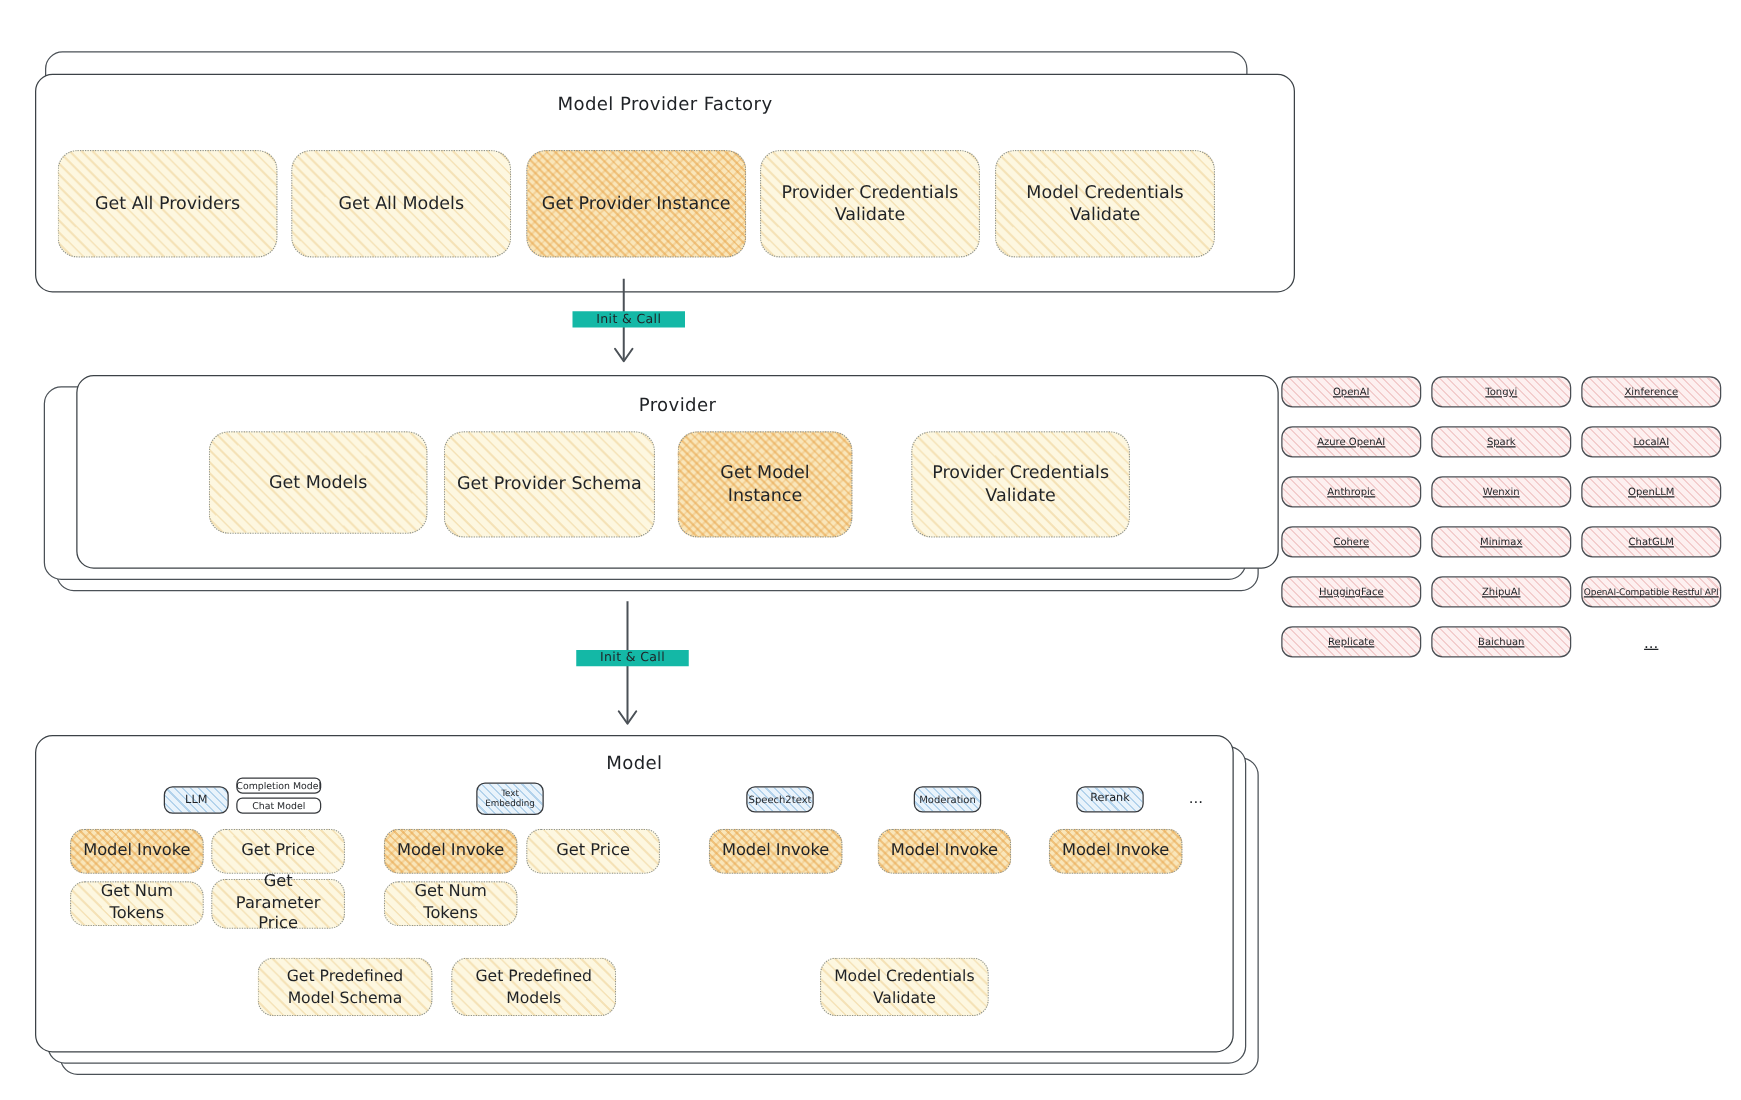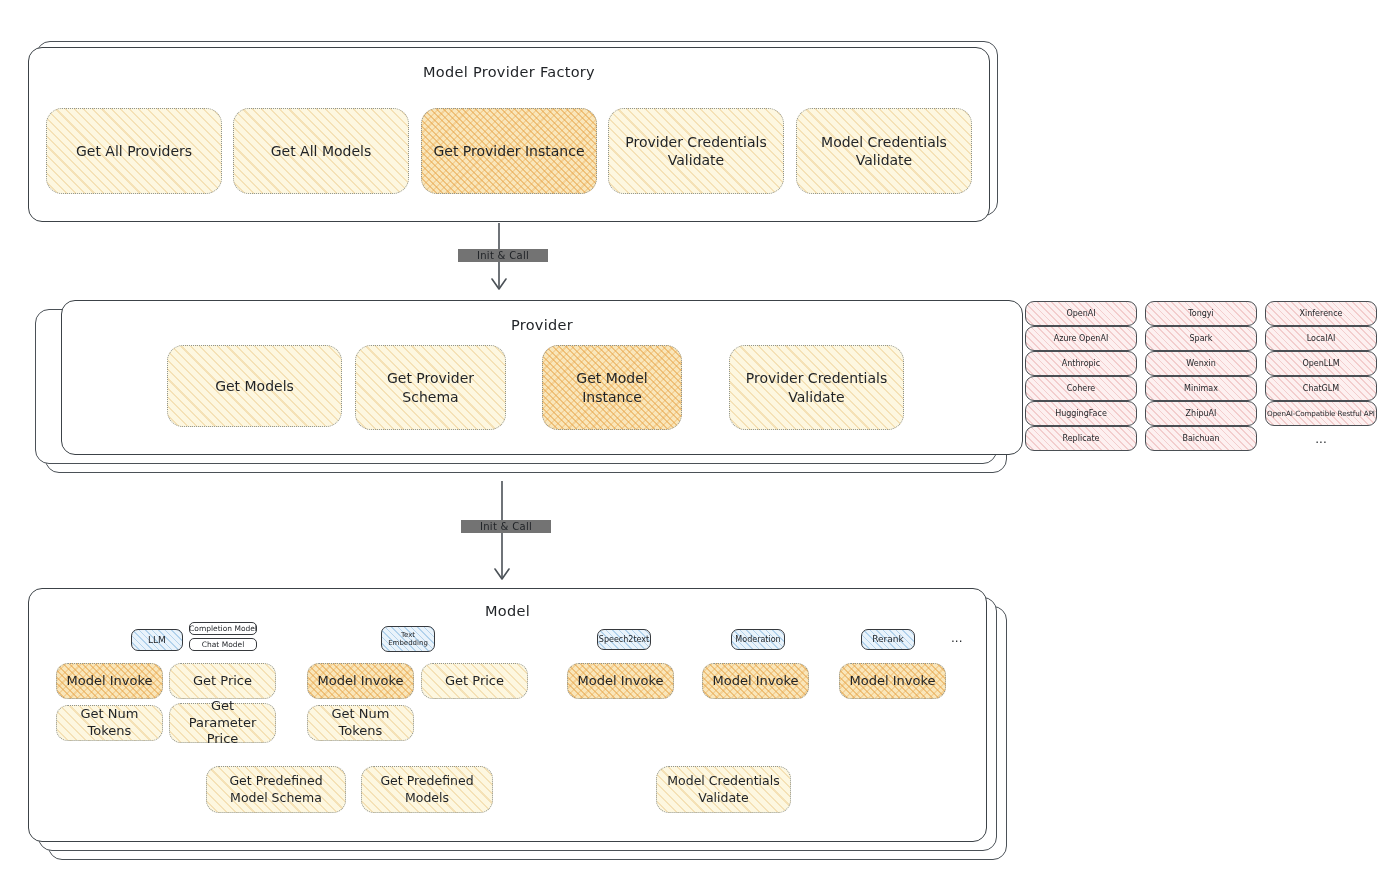--- a/index.html
+++ b/index.html
@@ -28,21 +28,21 @@
     background-color:#f9e6ba;
     background-image:
       repeating-linear-gradient(45deg,rgba(231,162,70,.55) 0 1.6px,transparent 1.6px 4.6px),
       repeating-linear-gradient(135deg,rgba(231,162,70,.30) 0 1.6px,transparent 1.6px 5.4px);
   }
   .btn.sm{font-size:13px;border-radius:12px;}
   .btn.wide{font-size:12.5px;border-radius:13px;}
   
   .pgrid{
     position:absolute;left:1025px;top:301px;z-index:1;
-    display:grid;grid-template-columns:repeat(3,112px);grid-auto-rows:25px;gap:0 8px;
+    display:grid;grid-template-columns:repeat(3,112px);grid-auto-rows:25px;gap:15px 8px;text-decoration:underline;
   }
   .pchip{
     display:flex;align-items:center;justify-content:center;text-align:center;
     box-sizing:border-box;border:1.4px solid #4a4f54;border-radius:9px;
     font-size:8px;white-space:nowrap;overflow:hidden;
     background-color:#fdf0f0;
     background-image:repeating-linear-gradient(45deg,rgba(226,148,148,.38) 0 1.2px,transparent 1.2px 4.8px);
     cursor:pointer;
   }
   .pchip.tiny{font-size:7.2px;letter-spacing:-.1px;}
@@ -59,53 +59,53 @@
   .whitechip{
     position:absolute;display:flex;align-items:center;justify-content:center;text-align:center;
     box-sizing:border-box;border:1.2px solid #36393d;border-radius:5px;
     font-size:7.5px;background:#fff;white-space:nowrap;cursor:pointer;
   }
   .types-ellipsis{position:absolute;font-size:12px;}
   
   .arrow{position:absolute;z-index:1;}
   .arrow line,.arrow path{stroke:#4b5157;stroke-width:1.6;fill:none;stroke-linecap:round;stroke-linejoin:round;}
   .arrow-label{
-    position:absolute;z-index:2;text-align:center;background:#737373;
+    position:absolute;z-index:2;text-align:center;background:#14b8a6;
     font-size:10px;letter-spacing:.3px;padding:1px 3px;
   }
 </style>
 </head>
 <body>
 
 <div class="canvas">
 
   <div class="page-title">Model Runtime Module</div>
 
   <div class="layer" style="left:36px;top:41px;width:960px;height:173px;"></div>
-  <div class="frame" style="left:28px;top:47px;width:960px;height:173px;">
+  <div class="frame" style="left:28px;top:59px;width:960px;height:173px;padding-left:46px;">
     <div class="frame-title">Model Provider Factory</div>
     <div class="btn" style="left:17px;top:60px;width:176px;height:86px;">Get All Providers</div>
     <div class="btn" style="left:204px;top:60px;width:176px;height:86px;">Get All Models</div>
     <div class="btn hl" style="left:392px;top:60px;width:176px;height:86px;">Get Provider Instance</div>
     <div class="btn" style="left:579px;top:60px;width:176px;height:86px;">Provider Credentials Validate</div>
     <div class="btn" style="left:767px;top:60px;width:176px;height:86px;">Model Credentials Validate</div>
   </div>
 
   <svg class="arrow" style="left:487px;top:223px;width:24px;height:72px;">
     <line x1="12" y1="0" x2="12" y2="64"></line>
     <path d="M5,56 L12,66 L19,56"></path>
   </svg>
   <div class="arrow-label" style="left:458px;top:249px;width:84px;">Init &amp; Call</div>
 
   <div class="layer" style="left:45px;top:318px;width:960px;height:153px;"></div>
   <div class="layer" style="left:35px;top:309px;width:960px;height:153px;"></div>
   <div class="frame" style="left:25px;top:300px;width:960px;height:153px;margin-left:36px;">
     <div class="frame-title">Provider</div>
     <div class="btn" style="left:105px;top:44px;width:175px;height:82px;">Get Models</div>
-    <div class="btn" style="left:293px;top:44px;width:151px;height:85px;">Get Provider Schema</div>
+    <div class="btn" style="left:293px;top:44px;width:169px;height:85px;">Get Provider Schema</div>
     <div class="btn hl" style="left:480px;top:44px;width:140px;height:85px;">Get Model Instance</div>
     <div class="btn" style="left:667px;top:44px;width:175px;height:85px;">Provider Credentials Validate</div>
   </div>
 
   <div class="pgrid">
     <div class="pchip">OpenAI</div>
     <div class="pchip">Tongyi</div>
     <div class="pchip">Xinference</div>
     <div class="pchip">Azure OpenAI</div>
     <div class="pchip">Spark</div>

